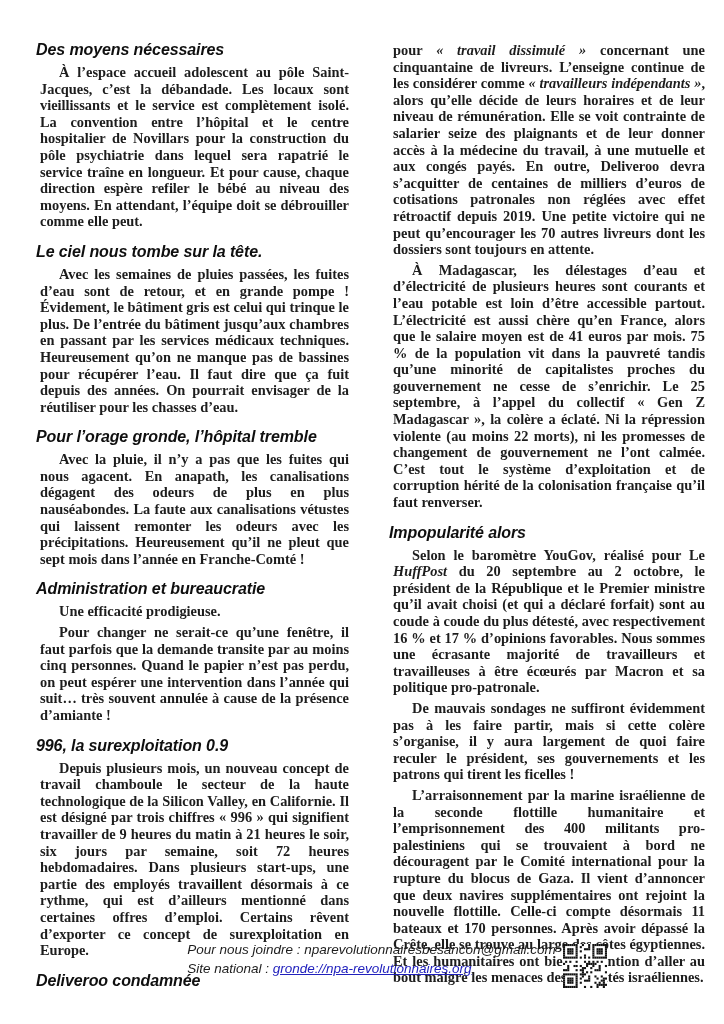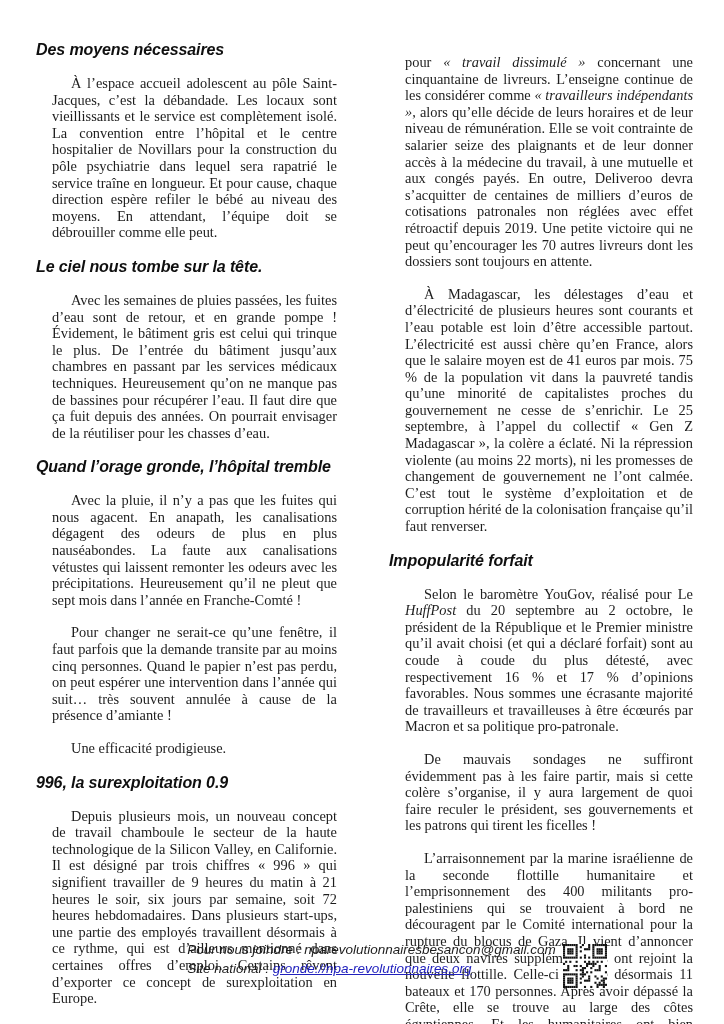--- a/index.html
+++ b/index.html
@@ -32,21 +32,21 @@
     font-weight: 700;
     font-style: italic;
     font-size: 16px;
     line-height: 19px;
     letter-spacing: -0.1px;
     color: #0f0f0f;
     text-align: left;
     margin: 12px 0 5px 0;
   }
   .column .section-heading:first-child { margin-top: 2px; }
-  p.para { margin: 16px; text-indent: 19px; }
+  p.para { margin: 4px; text-indent: 19px; font-weight: bold; }
   p.para.no-indent { text-indent: 0; }
   .it { font-style: italic; }
   .footer {
     position: absolute;
     left: 0;
     top: 941px;
     width: 724px;
     display: flex;
     justify-content: center;
     align-items: flex-start;
@@ -66,32 +66,33 @@
 <body>
 
 <div class="page">
 
   <div class="columns">
     <div class="column column-left">
         <h2 class="section-heading">Des moyens nécessaires</h2>
         <p class="para"><span class="">À l’espace accueil adolescent au pôle Saint-Jacques, c’est la débandade. Les locaux sont vieillissants et le service est complètement isolé. La convention entre l’hôpital et le centre hospitalier de Novillars pour la construction du pôle psychiatrie dans lequel sera rapatrié le service traîne en longueur. Et pour cause, chaque direction espère refiler le bébé au niveau des moyens. En attendant, l’équipe doit se débrouiller comme elle peut.</span></p>
         <h2 class="section-heading">Le ciel nous tombe sur la tête.</h2>
         <p class="para"><span class="">Avec les semaines de pluies passées, les fuites d’eau sont de retour, et en grande pompe ! Évidement, le bâtiment gris est celui qui trinque le plus. De l’entrée du bâtiment jusqu’aux chambres en passant par les services médicaux techniques. Heureusement qu’on ne manque pas de bassines pour récupérer l’eau. Il faut dire que ça fuit depuis des années. On pourrait envisager de la réutiliser pour les chasses d’eau.</span></p>
-        <h2 class="section-heading">Quand l’orage gronde, l’hôpital tremble</h2>
+        <h2 class="section-heading">Pour l’orage gronde, l’hôpital tremble</h2>
         <p class="para"><span class="">Avec la pluie, il n’y a pas que les fuites qui nous agacent. En anapath, les canalisations dégagent des odeurs de plus en plus nauséabondes. La faute aux canalisations vétustes qui laissent remonter les odeurs avec les précipitations. Heureusement qu’il ne pleut que sept mois dans l’année en Franche-Comté !</span></p>
+        <h2 class="section-heading">Administration et bureaucratie</h2>
+        <p class="para"><span class="">Une efficacité prodigieuse.</span></p>
         <p class="para"><span class="">Pour changer ne serait-ce qu’une fenêtre, il faut parfois que la demande transite par au moins cinq personnes. Quand le papier n’est pas perdu, on peut espérer une intervention dans l’année qui suit… très souvent annulée à cause de la présence d’amiante !</span></p>
-        <p class="para"><span class="">Une efficacité prodigieuse.</span></p>
         <h2 class="section-heading">996, la surexploitation 0.9</h2>
         <p class="para"><span class="">Depuis plusieurs mois, un nouveau concept de travail chamboule le secteur de la haute technologique de la Silicon Valley, en Californie. Il est désigné par trois chiffres « 996 » qui signifient travailler de 9 heures du matin à 21 heures le soir, six jours par semaine, soit 72 heures hebdomadaires. Dans plusieurs start-ups, une partie des employés travaillent désormais à ce rythme, qui est d’ailleurs mentionné dans certaines offres d’emploi. Certains rêvent d’exporter ce concept de surexploitation en Europe.</span></p>
         <h2 class="section-heading">Deliveroo condamnée</h2>
       </div>
     <div class="column column-right">
         <p class="para no-indent"><span class="">pour </span><span class="it">« travail dissimulé »</span><span class=""> concernant une cinquantaine de livreurs. L’enseigne continue de les considérer comme </span><span class="it">« travailleurs indépendants »</span><span class="">, alors qu’elle décide de leurs horaires et de leur niveau de rémunération. Elle se voit contrainte de salarier seize des plaignants et de leur donner accès à la médecine du travail, à une mutuelle et aux congés payés. En outre, Deliveroo devra s’acquitter de centaines de milliers d’euros de cotisations patronales non réglées avec effet rétroactif depuis 2019. Une petite victoire qui ne peut qu’encourager les 70 autres livreurs dont les dossiers sont toujours en attente.</span></p>
         <p class="para"><span class="">À Madagascar, les délestages d’eau et d’électricité de plusieurs heures sont courants et l’eau potable est loin d’être accessible partout. L’électricité est aussi chère qu’en France, alors que le salaire moyen est de 41 euros par mois. 75 % de la population vit dans la pauvreté tandis qu’une minorité de capitalistes proches du gouvernement ne cesse de s’enrichir. Le 25 septembre, à l’appel du collectif « Gen Z Madagascar », la colère a éclaté. Ni la répression violente (au moins 22 morts), ni les promesses de changement de gouvernement ne l’ont calmée. C’est tout le système d’exploitation et de corruption hérité de la colonisation française qu’il faut renverser.</span></p>
-        <h2 class="section-heading">Impopularité forfait</h2>
+        <h2 class="section-heading">Impopularité alors</h2>
         <p class="para"><span class="">Selon le baromètre YouGov, réalisé pour Le </span><span class="it">HuffPost</span><span class=""> du 20 septembre au 2 octobre, le président de la République et le Premier ministre qu’il avait choisi (et qui a déclaré forfait) sont au coude à coude du plus détesté, avec respectivement 16 % et 17 % d’opinions favorables. Nous sommes une écrasante majorité de travailleurs et travailleuses à être écœurés par Macron et sa politique pro-patronale.</span></p>
         <p class="para"><span class="">De mauvais sondages ne suffiront évidemment pas à les faire partir, mais si cette colère s’organise, il y aura largement de quoi faire reculer le président, ses gouvernements et les patrons qui tirent les ficelles !</span></p>
         <p class="para"><span class="">L’arraisonnement par la marine israélienne de la seconde flottille humanitaire et l’emprisonnement des 400 militants pro-palestiniens qui se trouvaient à bord ne découragent par le Comité international pour la rupture du blocus de Gaza. Il vient d’annoncer que deux navires supplémentaires ont rejoint la nouvelle flottille. Celle-ci compte désormais 11 bateaux et 170 personnes. Après avoir dépassé la Crête, elle se trouve au large des côtes égyptiennes. Et les humanitaires ont bien l’intention d’aller au bout malgré les menaces des autorités israéliennes.</span></p>
       </div>
   </div>
 
   <div class="footer">
     <div class="footer-text">
       <div><span>Pour nous joindre : </span><span>nparevolutionnairesbesancon@gmail.com</span></div>
       <div><span>Site national : </span><a class="site-link" href="#">gronde://npa-revolutionnaires.org</a></div>

